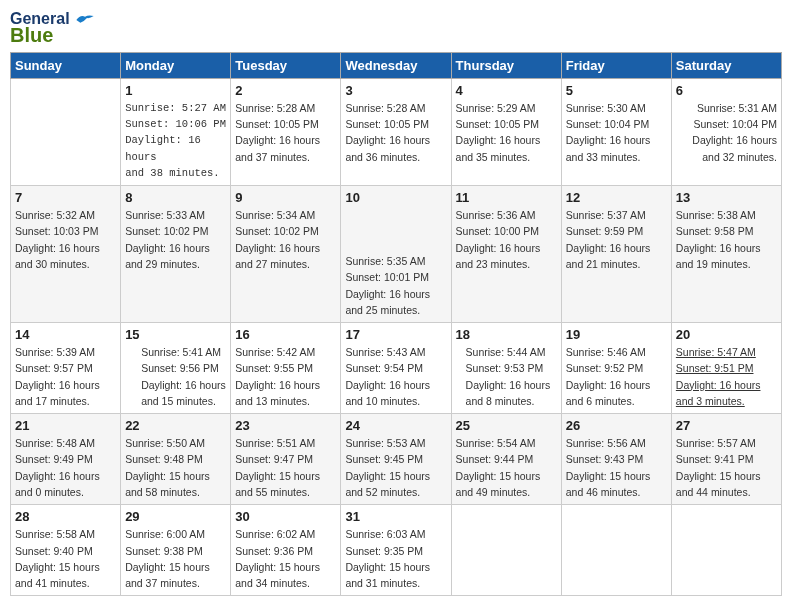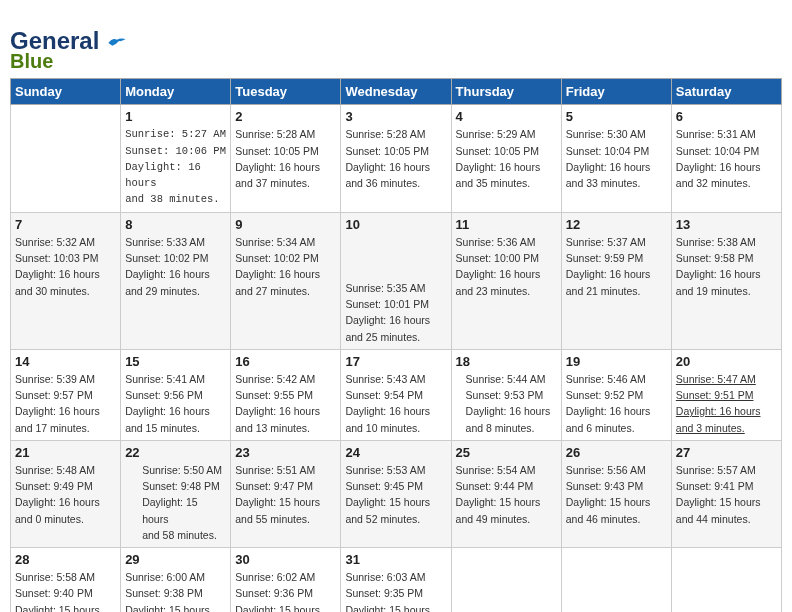--- a/index.html
+++ b/index.html
@@ -15,25 +15,24 @@
       justify-content: space-between;
       align-items: flex-start;
       margin-bottom: 6px;
     }
     .logo {
       display: flex;
       flex-direction: column;
       align-items: flex-start;
     }
     .logo-text {
-      font-size: 24px;
+      font-size: 16px;
       font-weight: bold;
       color: #1a3a6b;
       line-height: 1.1;
-      margin-top: 18px;
     }
     .title-area {
       text-align: right;
     }
     .month-title {
       font-size: 38px;
       font-weight: bold;
       color: #222;
     }
     .location-title {
@@ -151,21 +150,21 @@
         </td>
         <td>
           <span class="day-num">5</span>
           <div class="day-detail" style="white-space: pre-line;">Sunrise: 5:30 AM
 Sunset: 10:04 PM
 Daylight: 16 hours
 and 33 minutes.</div>
         </td>
         <td>
           <span class="day-num">6</span>
-          <div class="day-detail" style="white-space: pre-line;">Sunrise: 5:31 AM
+          <div class="day-detail" style="white-space: pre-line; text-align: right;">Sunrise: 5:31 AM
 Sunset: 10:04 PM
 Daylight: 16 hours
 and 32 minutes.</div>
         </td>
       </tr>
       <tr>
         <td>
           <span class="day-num">7</span>
           <div class="day-detail" style="white-space: pre-line;">Sunrise: 5:32 AM
 Sunset: 10:03 PM
@@ -218,21 +217,21 @@
       <tr>
         <td>
           <span class="day-num">14</span>
           <div class="day-detail" style="white-space: pre-line;">Sunrise: 5:39 AM
 Sunset: 9:57 PM
 Daylight: 16 hours
 and 17 minutes.</div>
         </td>
         <td>
           <span class="day-num">15</span>
-          <div class="day-detail" style="white-space: pre-line;">Sunrise: 5:41 AM
+          <div class="day-detail" style="white-space: pre-line; margin-left: 16px;">Sunrise: 5:41 AM
 Sunset: 9:56 PM
 Daylight: 16 hours
 and 15 minutes.</div>
         </td>
         <td>
           <span class="day-num">16</span>
           <div class="day-detail" style="white-space: pre-line;">Sunrise: 5:42 AM
 Sunset: 9:55 PM
 Daylight: 16 hours
 and 13 minutes.</div>
@@ -269,21 +268,21 @@
       <tr>
         <td>
           <span class="day-num">21</span>
           <div class="day-detail" style="white-space: pre-line;">Sunrise: 5:48 AM
 Sunset: 9:49 PM
 Daylight: 16 hours
 and 0 minutes.</div>
         </td>
         <td>
           <span class="day-num">22</span>
-          <div class="day-detail" style="white-space: pre-line; margin-left: 17px;">Sunrise: 5:50 AM
+          <div class="day-detail" style="white-space: pre-line;">Sunrise: 5:50 AM
 Sunset: 9:48 PM
 Daylight: 15 hours
 and 58 minutes.</div>
         </td>
         <td>
           <span class="day-num">23</span>
           <div class="day-detail" style="white-space: pre-line;">Sunrise: 5:51 AM
 Sunset: 9:47 PM
 Daylight: 15 hours
 and 55 minutes.</div>

